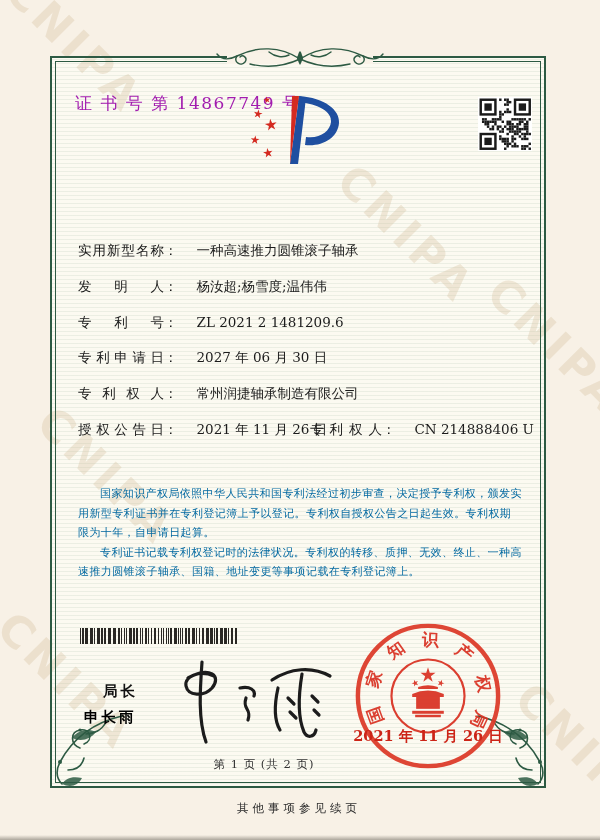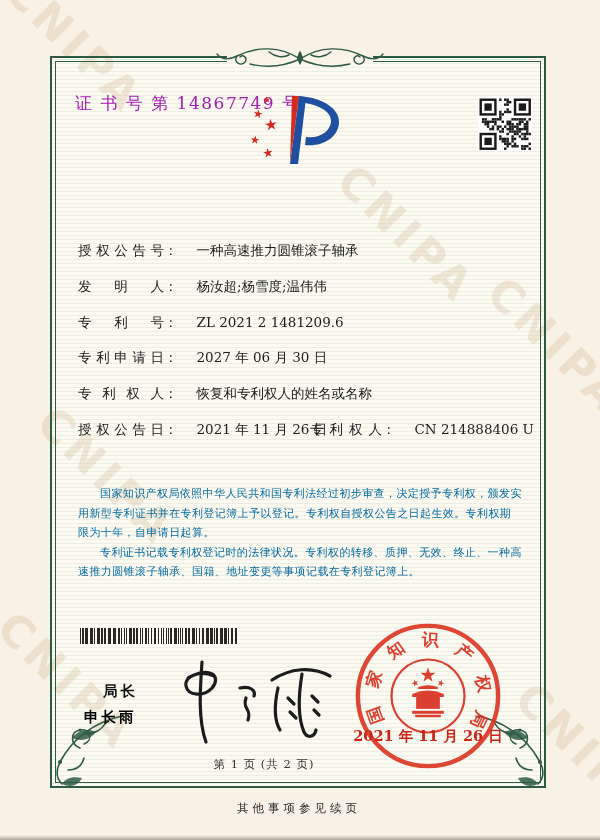--- a/index.html
+++ b/index.html
@@ -256,33 +256,33 @@
         <rect x="26" y="50.5" width="2.45" height="2.45"></rect>
         <rect x="43.150000000000006" y="50.5" width="2.45" height="2.45"></rect>
         <rect x="45.6" y="50.5" width="2.45" height="2.45"></rect>
         <rect x="50.5" y="50.5" width="2.45" height="2.45"></rect>
       </g>
   </svg>
 
 
   <div class="fields">
     <div class="row">
-      <span class="lbl">授权公告号</span><span>：</span><span class="val">一种高速推力圆锥滚子轴承</span>
+      <span class="lbl">实用新型名称</span><span>：</span><span class="val">一种高速推力圆锥滚子轴承</span>
     </div>
     <div class="row">
       <span class="lbl">发明人</span><span>：</span><span class="val">杨汝超;杨雪度;温伟伟</span>
     </div>
     <div class="row">
       <span class="lbl">专利号</span><span>：</span><span class="val">ZL 2021 2 1481209.6</span>
     </div>
     <div class="row">
       <span class="lbl">专利申请日</span><span>：</span><span class="val">2027 年 06 月 30 日</span>
     </div>
     <div class="row">
-      <span class="lbl">专利权人</span><span>：</span><span class="val">恢复和专利权人的姓名或名称</span>
+      <span class="lbl">专利权人</span><span>：</span><span class="val">常州润捷轴承制造有限公司</span>
     </div>
     <div class="row">
       <span class="lbl">授权公告日</span><span>：</span><span class="val">2021 年 11 月 26 日</span>
       <span class="row-right">
         <span class="lbl" style="width:72px">专利权人</span><span>：</span><span class="val">CN 214888406 U</span>
       </span>
     </div>
   </div>
 
   <div class="paras">

